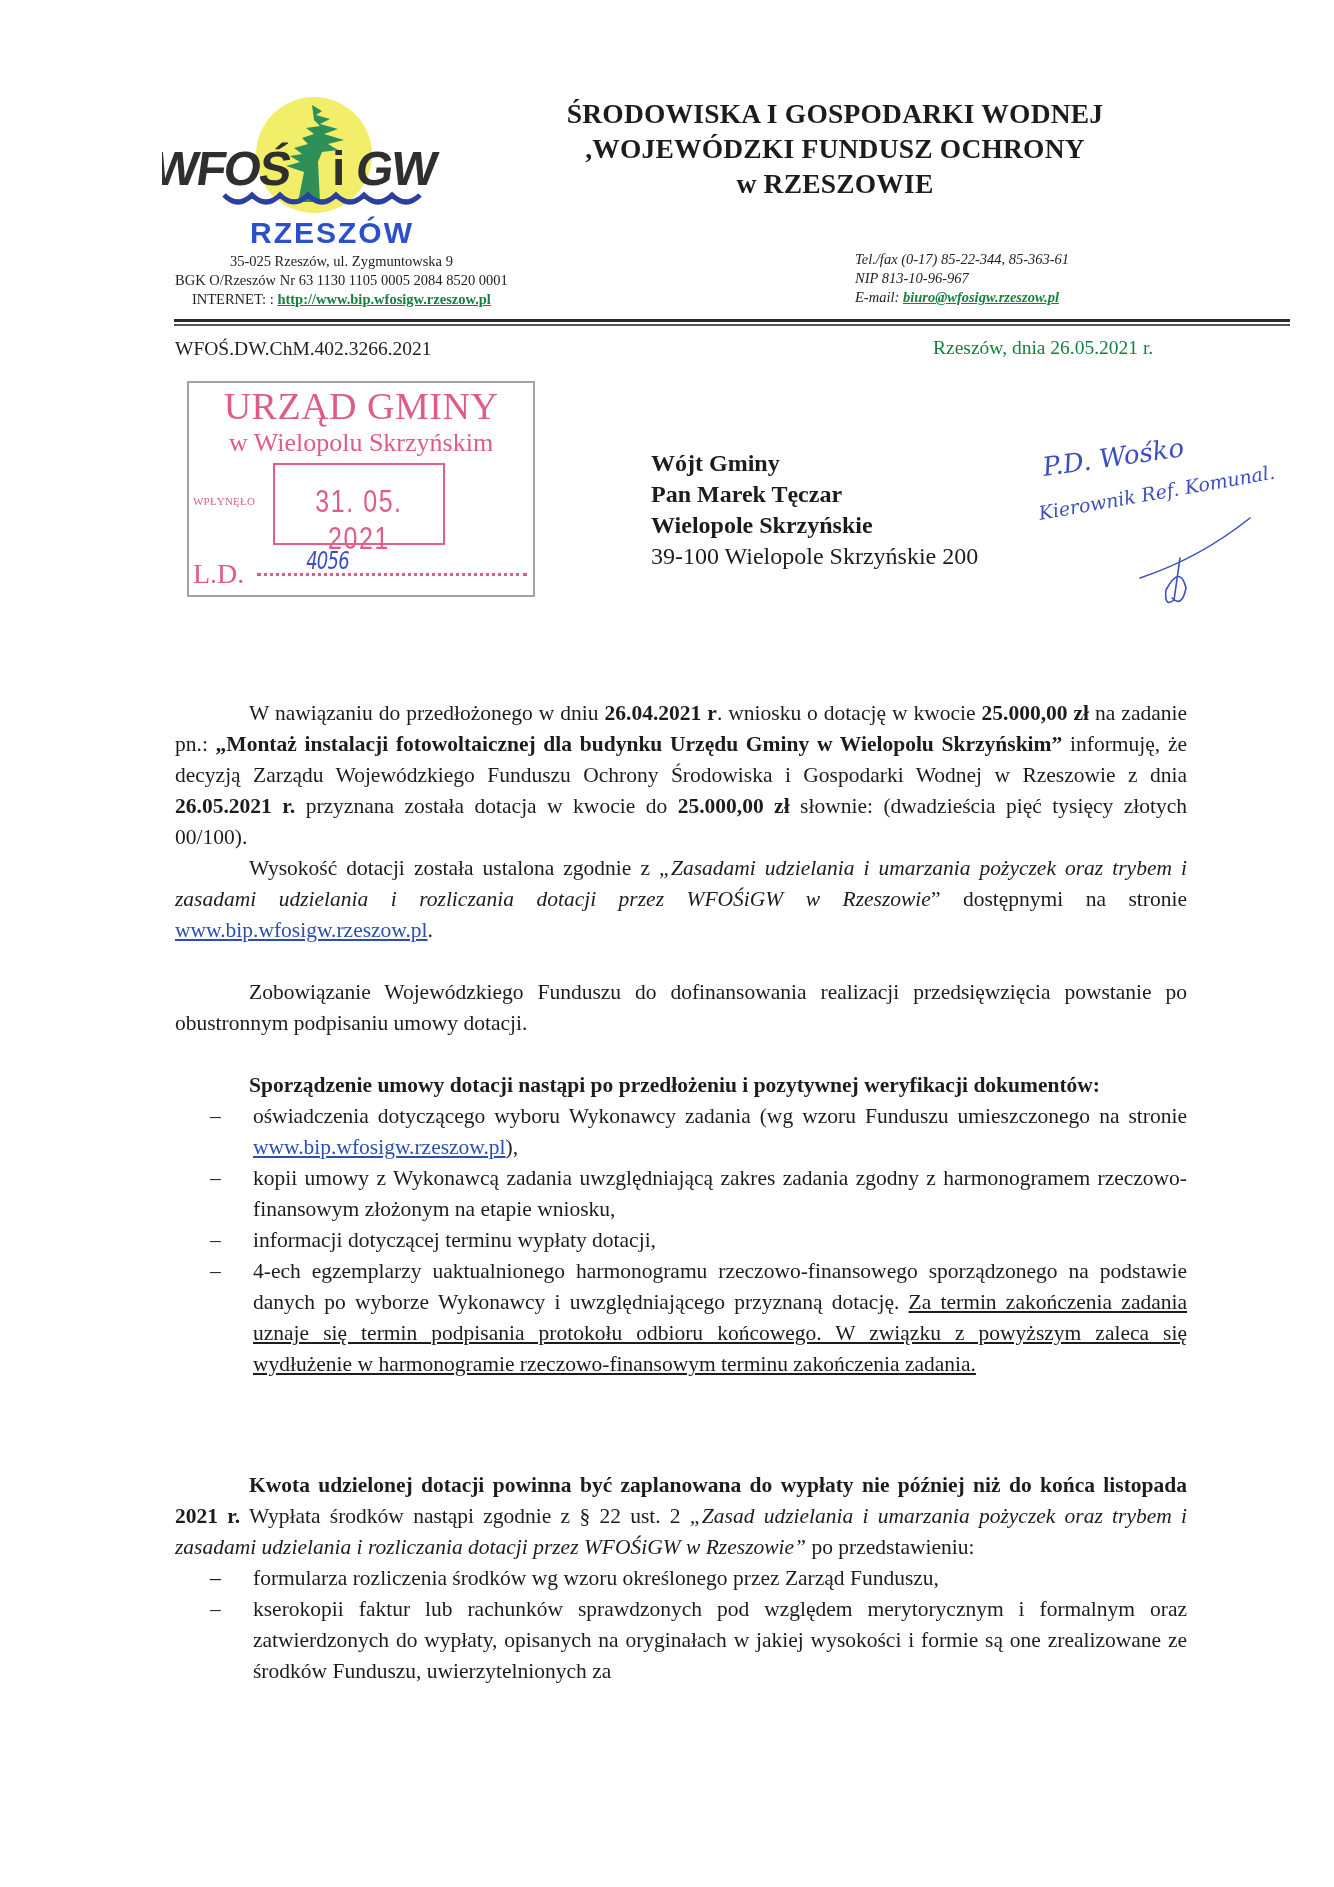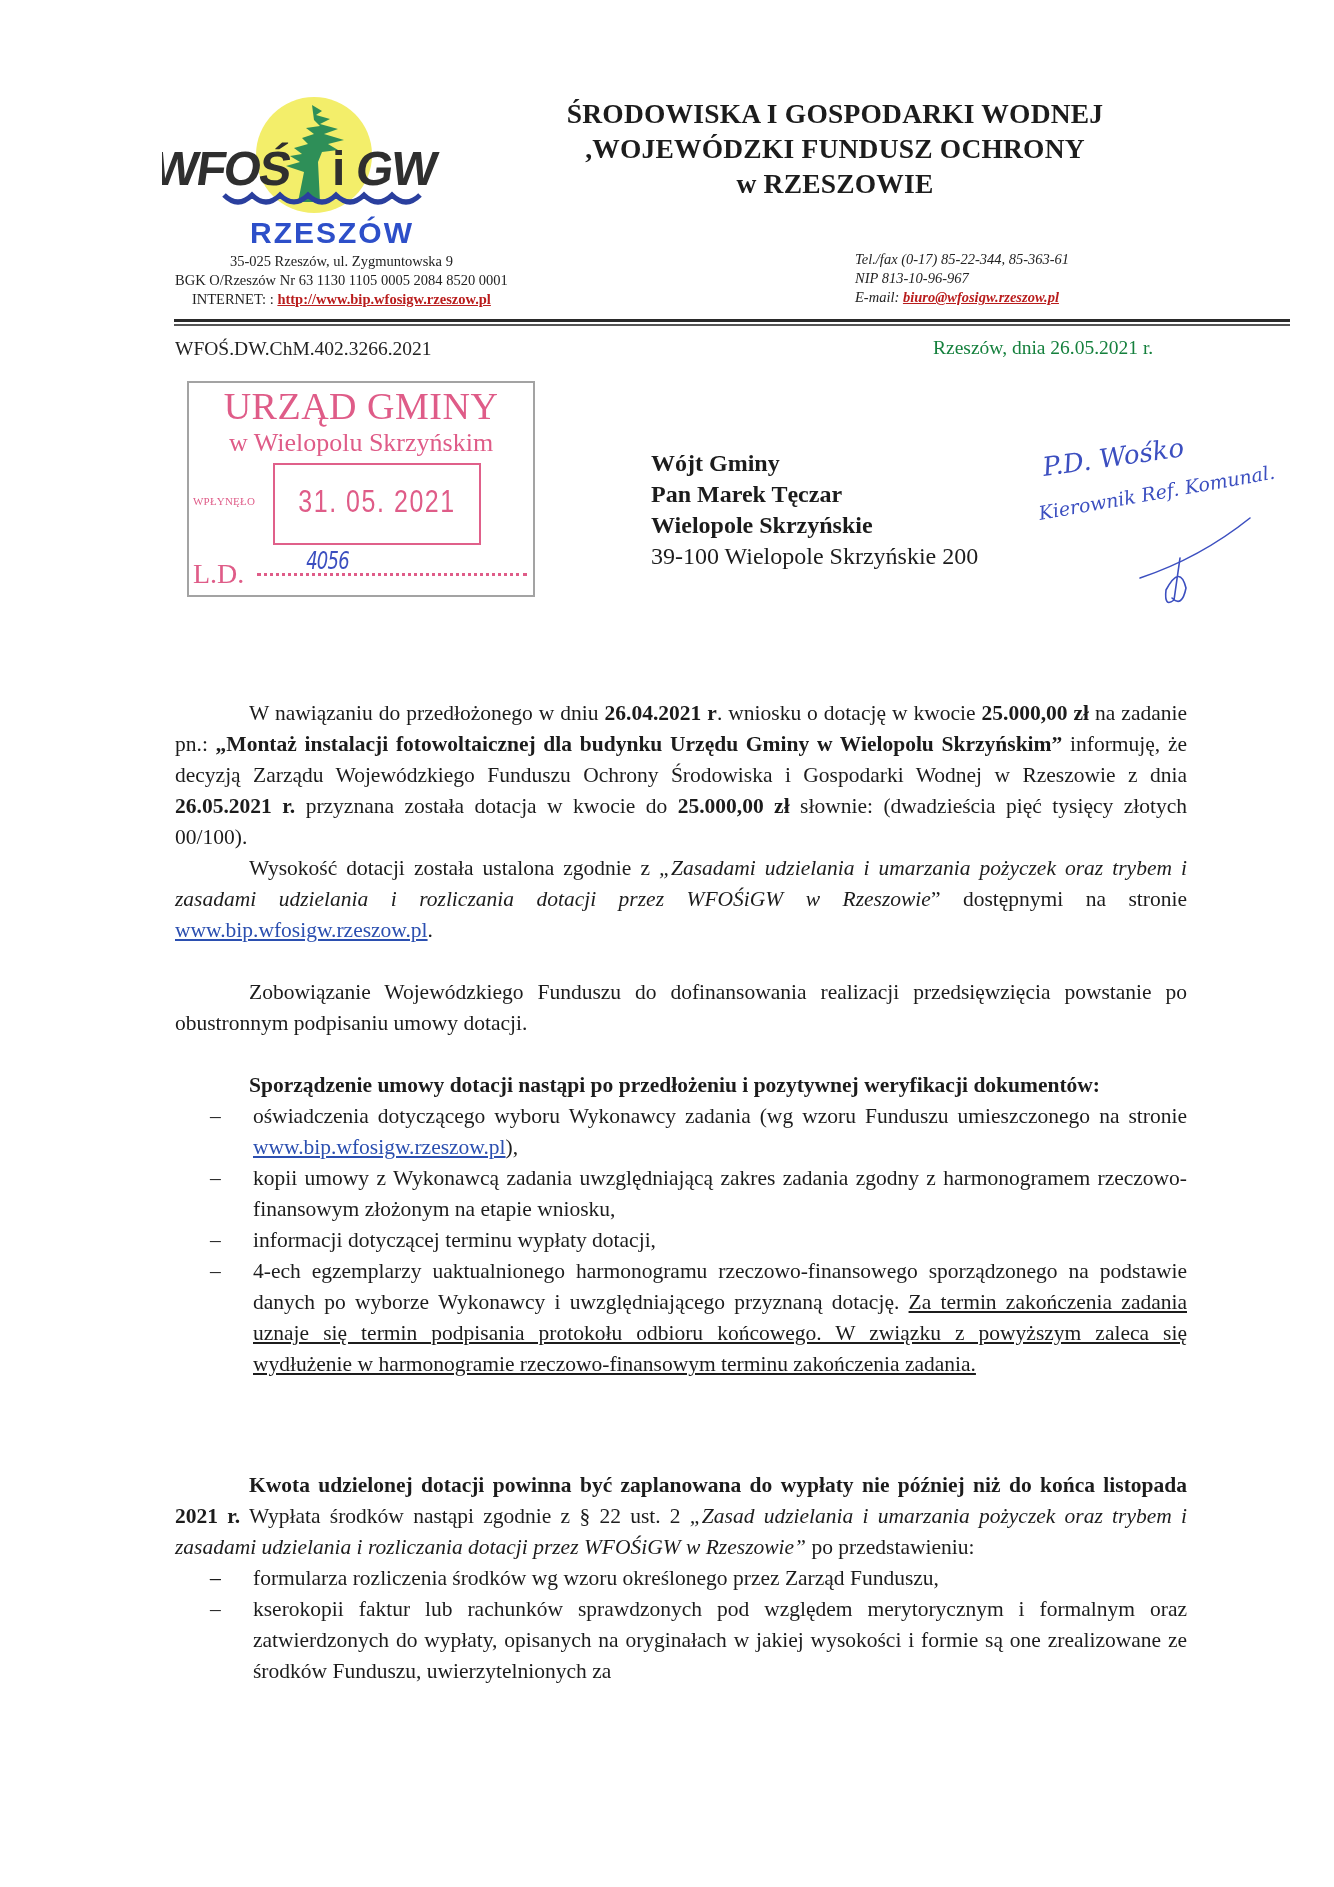--- a/index.html
+++ b/index.html
@@ -6,34 +6,34 @@
   body { width: 1334px; height: 1887px; position: relative; overflow: hidden;
          font-family: "Liberation Serif", "DejaVu Serif", serif; color: #1a1a1a; }
   .abs { position: absolute; }
 
   
   .logo { left: 162px; top: 95px; width: 330px; height: 160px; }
   .org-title { left: 520px; top: 96px; width: 630px; text-align: center;
                font-weight: bold; font-size: 27.5px; line-height: 35px; color: #1c1c1c; letter-spacing: 0.2px; }
   .contact-left { left: 175px; top: 252px; font-size: 14.5px; line-height: 19px; color: #222; text-align: center; }
   .contact-right { left: 855px; top: 250px; font-size: 14.5px; line-height: 19px; color: #222; font-style: italic; }
-  .link { color: #b91c1c; text-decoration: underline; font-weight: bold; }
+  .link { color: #15803d; text-decoration: underline; font-weight: bold; }
   .rule1 { left: 174px; top: 319px; width: 1116px; height: 3px; background: #2a2a2a; }
   .rule2 { left: 174px; top: 324px; width: 1116px; height: 1.5px; background: #555; }
 
   .ref { left: 175px; top: 338px; font-size: 19.5px; color: #222; }
   .date { left: 933px; top: 337px; font-size: 19.5px; color: #15803d; }
 
   
   .stamp { left: 172px; top: 381px; width: 348px; height: 216px; border: 2px solid #a3a3a3;
            color: #df5c88; font-family: "Liberation Serif", serif; box-sizing: border-box; margin-left: 15px; }
   .stamp-title { position: absolute; left: 0; right: 0; top: 2px; text-align: center; font-size: 38px; letter-spacing: 0.5px; line-height: 42px; }
   .stamp-sub { position: absolute; left: 0; right: 0; top: 46px; text-align: center; font-size: 26px; line-height: 28px; }
   .stamp-label { position: absolute; left: 4px; top: 112px; font-size: 11px; letter-spacing: 0.2px; }
-  .stamp-datebox { position: absolute; left: 84px; top: 80px; width: 208px; height: 82px; border: 2px solid #e0608a; box-sizing: border-box; }
+  .stamp-datebox { position: absolute; left: 84px; top: 80px; width: 172px; height: 82px; border: 2px solid #e0608a; box-sizing: border-box; }
   .stamp-date { position: absolute; left: 0; right: 0; top: 18px; text-align: center;
                 font-family: "Liberation Sans Narrow", "Liberation Sans", sans-serif; font-size: 32px; transform: scaleX(0.78); letter-spacing: 2px; }
   .stamp-ld { position: absolute; left: 4px; top: 176px; font-size: 28px; line-height: 30px; }
   .stamp-dots { position: absolute; left: 68px; top: 190px; width: 270px; border-bottom: 3px dotted #df5c88; }
   .stamp-hand { position: absolute; left: 110px; top: 164px; font-family: "DejaVu Sans", sans-serif;
                 color: #3c4fc0; font-size: 24px; font-style: italic; transform: scaleX(0.75); letter-spacing: -1px; }
 
   
   .recipient { left: 651px; top: 448px; font-size: 24px; line-height: 31px; color: #1c1c1c; }
   .recipient .b { font-weight: bold; }

